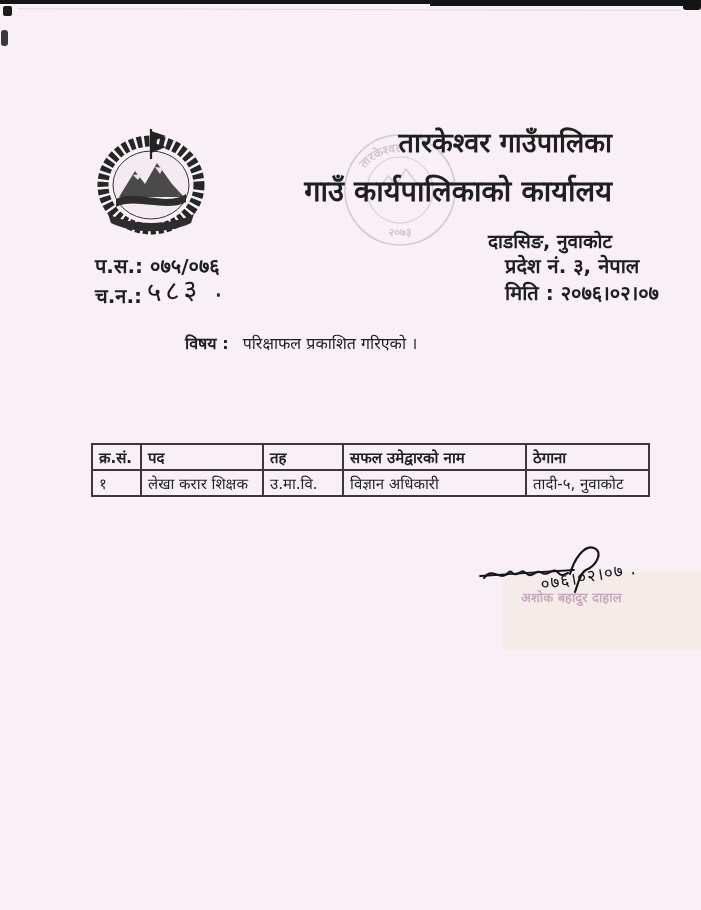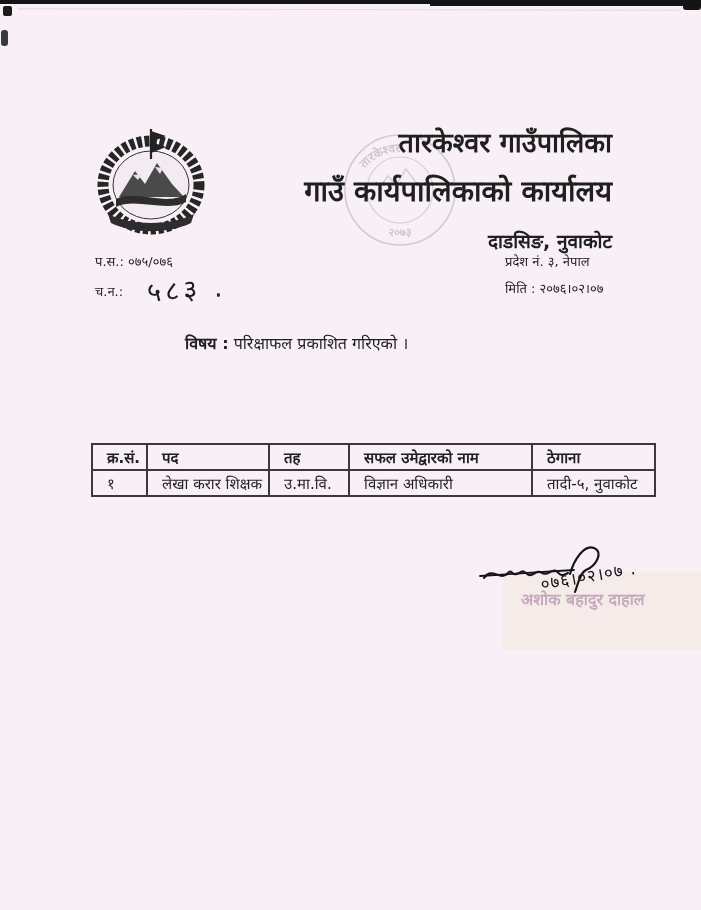--- a/index.html
+++ b/index.html
@@ -17,44 +17,44 @@
   .scan-line{left:18px;top:9px;width:662px;height:1px;background:rgba(70,55,70,.13);transform:rotate(.15deg);}
   .smudge-a{left:3px;top:6px;width:9px;height:10px;background:#1c1c1c;border-radius:2px;}
   .smudge-b{left:1px;top:30px;width:7px;height:16px;background:rgba(25,25,25,.85);border-radius:3px;}
   
   .header-text{left:168px;top:126px;width:444px;text-align:right;}
   .hl1{font-size:27px;font-weight:700;line-height:1.25;}
   .hl2{font-size:29px;font-weight:700;line-height:1.2;margin-top:14px;}
   .hl3{font-size:19px;font-weight:700;margin-top:19px;}
   .seal{left:330px;top:120px;opacity:.55;}
   
-  .meta{font-size:13px;font-weight:400;}
+  .meta{font-size:20px;font-weight:700;}
   .ref{left:95px;top:252px;}
   .chalani-label{left:95px;top:282px;}
   .chalani-hand{left:147px;top:270px;font-size:27px;font-weight:400;transform:rotate(-4deg);letter-spacing:4px;color:#1b1b22;}
   .province{left:505px;top:252px;}
   .dateline{left:505px;top:279px;}
   
   .subject{left:185px;top:332px;font-size:16px;}
   .subject b{font-weight:700;}
-  .subject span{font-weight:500;}
+  .subject span{font-weight:500;margin-left:9px;}
   
   .para{font-size:15.5px;line-height:1.55;font-weight:500;}
   .p1{left:93px;top:389px;width:568px;}
   .p2{left:93px;top:511px;width:578px;}
   
   .tbl{left:91px;top:443px;border-collapse:collapse;table-layout:fixed;}
-  .tbl th,.tbl td{border:2px solid #3a3a3a;padding:1px 6px 2px 14px;font-size:15px;text-align:left;height:21px;white-space:nowrap;overflow:hidden;}
+  .tbl th,.tbl td{border:2px solid #3a3a3a;padding:1px 6px 2px 6px;font-size:15px;text-align:left;height:21px;white-space:nowrap;overflow:hidden;}
   .tbl th{font-weight:700;}
   .tbl td{font-weight:500;}
   
   .sig-svg{left:478px;top:540px;}
   .sig-date{left:540px;top:564px;font-size:17px;font-weight:400;transform:rotate(-10deg);letter-spacing:1px;color:#14141c;}
   .stamp-pad{left:503px;top:572px;width:198px;height:78px;background:rgba(236,224,186,.22);}
-  .stamp-line{color:rgba(168,128,160,.62);font-size:16px;font-weight:600;filter:blur(.35px);white-space:nowrap;}
+  .stamp-line{color:rgba(168,128,160,.62);font-size:13px;font-weight:600;filter:blur(.35px);white-space:nowrap;}
   .stamp-name{left:521px;top:588px;}
   .stamp-title{left:498px;top:611px;}
 </style>
 </head>
 <body>
 
 <div class="page">
 
   <div class="abs scan-strip"></div>
   <div class="abs scan-strip-right"></div>

